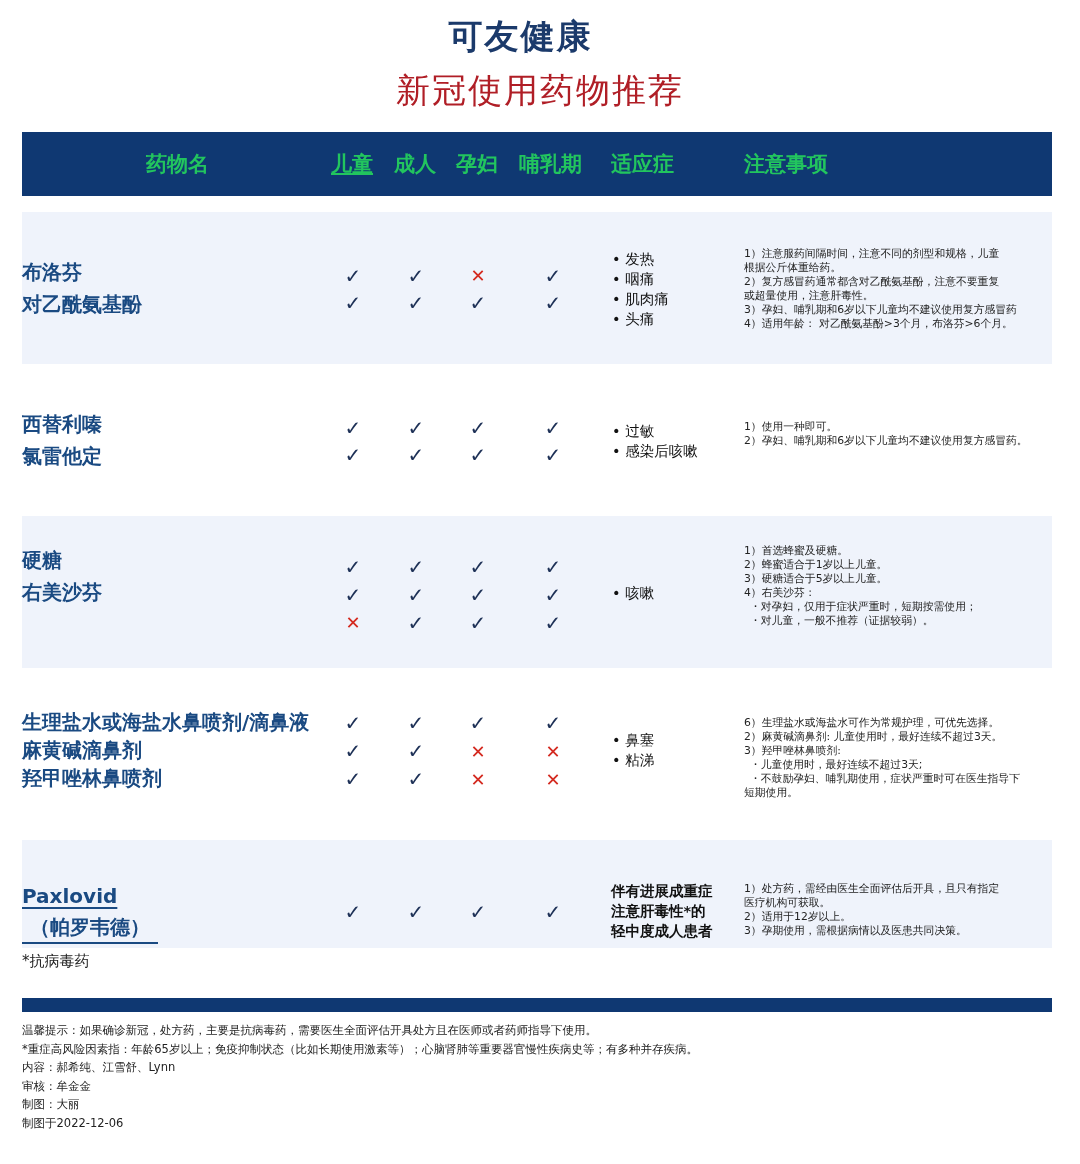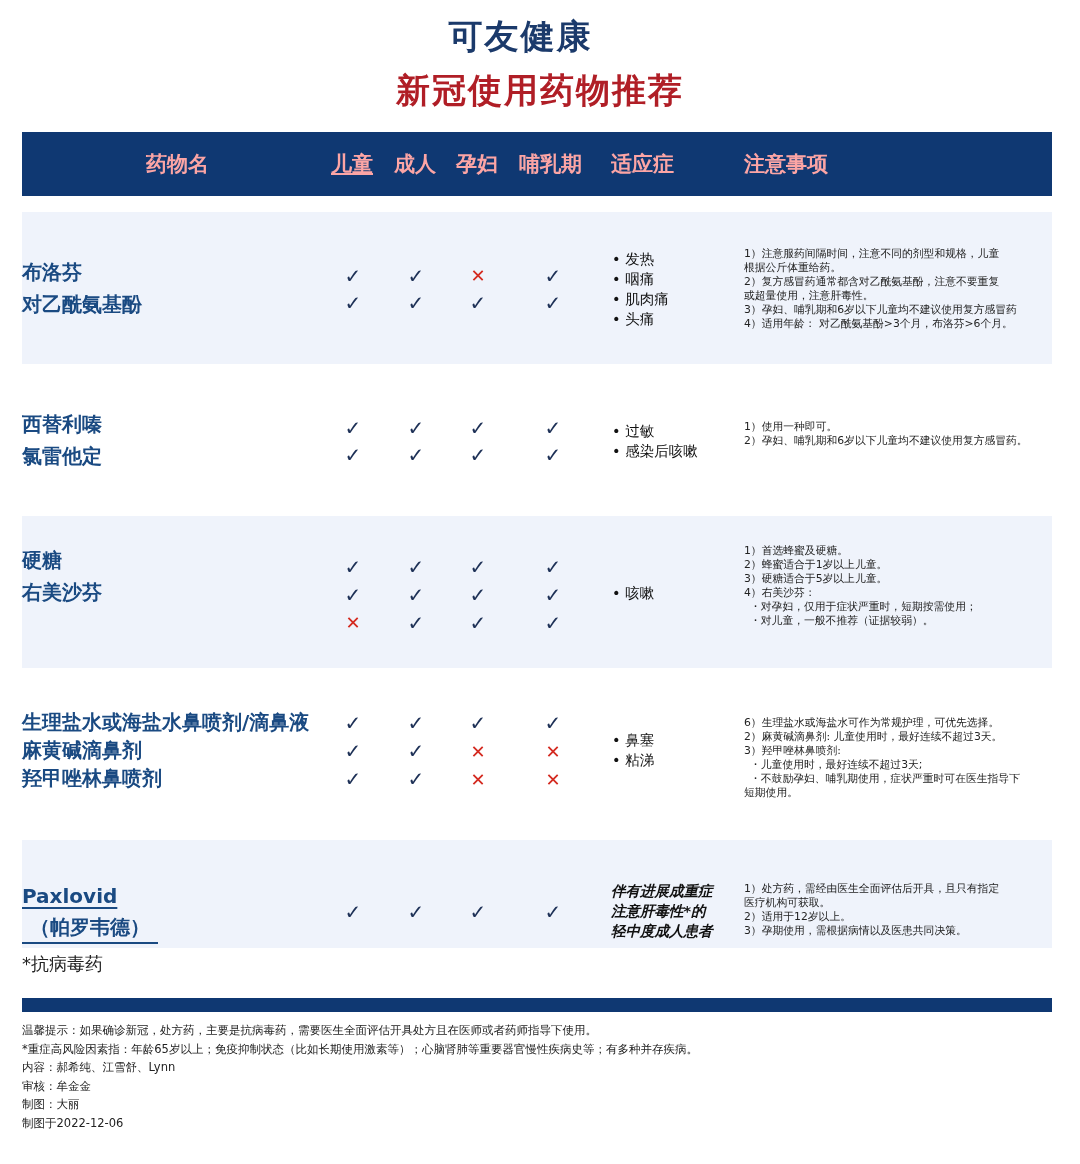--- a/index.html
+++ b/index.html
@@ -5,60 +5,60 @@
     * { box-sizing: border-box; margin: 0; padding: 0; }
     html, body { width: 1080px; height: 1164px; background: #ffffff; overflow: hidden; }
     body { position: relative; font-family: "DejaVu Sans", "Liberation Sans", sans-serif; color: #1a3a6e; }
 
     .title-main {
       position: absolute; top: 14px; left: 0; width: 1041px; text-align: center;
       font-size: 34px; font-weight: bold; color: #1b3a6b; letter-spacing: 2px;
     }
     .title-sub {
       position: absolute; top: 68px; left: 0; width: 1080px; text-align: center;
-      font-size: 34px; font-weight: bold; color: #b01e26; letter-spacing: 2px;
+      font-size: 34px; font-weight: normal; color: #b01e26; letter-spacing: 2px;
     }
 
     .header-bar {
       position: absolute; top: 132px; left: 22px; width: 1030px; height: 64px;
       background: #0f3872;
     }
     .hcell {
       position: absolute; top: 0; height: 64px; line-height: 64px;
-      font-size: 21px; font-weight: bold; color: #fca5a5; white-space: nowrap;
+      font-size: 21px; font-weight: bold; color: #22c55e; white-space: nowrap;
     }
 
     .row {
       position: absolute; left: 22px; width: 1030px;
     }
     .row.shaded { background: #eff3fb; }
 
     .drug-block {
       position: absolute; left: 0; width: 314px; text-align: left;
     }
     .drug-name {
       font-size: 20px; font-weight: bold; color: #1a4a82; line-height: 32px; white-space: nowrap;
     }
     .drug-name.en { text-decoration: underline; text-underline-offset: 4px; }
     .drug-name.paren { border-bottom: 2px solid #1a4a82; display: inline-block; padding: 0 8px; line-height: 30px; }
-    .drug-note { font-size: 18px; color: #222; margin-top: 8px; }
+    .drug-note { font-size: 15px; color: #222; margin-top: 8px; }
 
     .mark {
       position: absolute; width: 30px; text-align: center; font-size: 20px; line-height: 28px;
       font-weight: bold;
     }
     .mark.yes { color: #1d3056; }
     .mark.no { color: #d42a20; font-size: 18px; }
 
     .ind-list {
       position: absolute; left: 590px; font-size: 14.5px; color: #111; line-height: 20px;
     }
     .ind-list .bul::before { content: "• "; }
     .ind-text {
-      position: absolute; left: 589px; font-size: 14.5px; color: #111; line-height: 20px; font-weight: bold; font-style: italic;
+      position: absolute; left: 589px; font-size: 14.5px; color: #111; line-height: 20px; font-weight: bold;
     }
 
     .notes {
       position: absolute; left: 722px; width: 300px; font-size: 10.8px; color: #222; line-height: 14px;
     }
     .notes .sub { padding-left: 6px; }
 
     .footer-bar {
       position: absolute; top: 998px; left: 22px; width: 1030px; height: 14px; background: #0f3872;
     }

